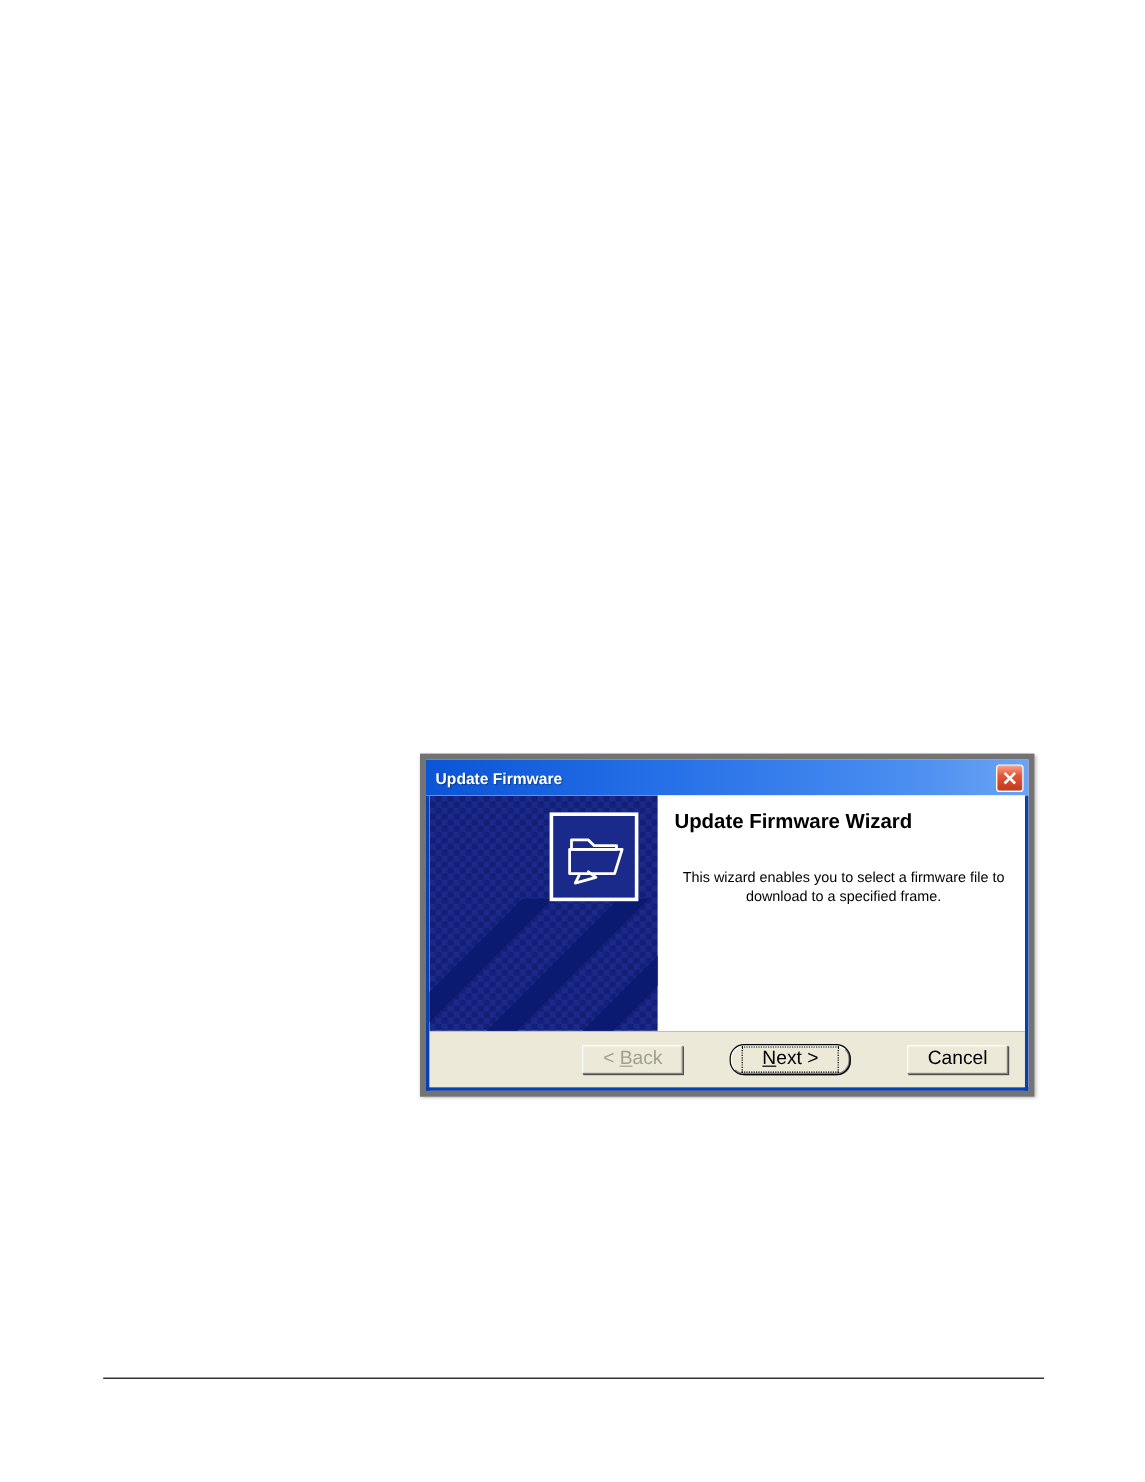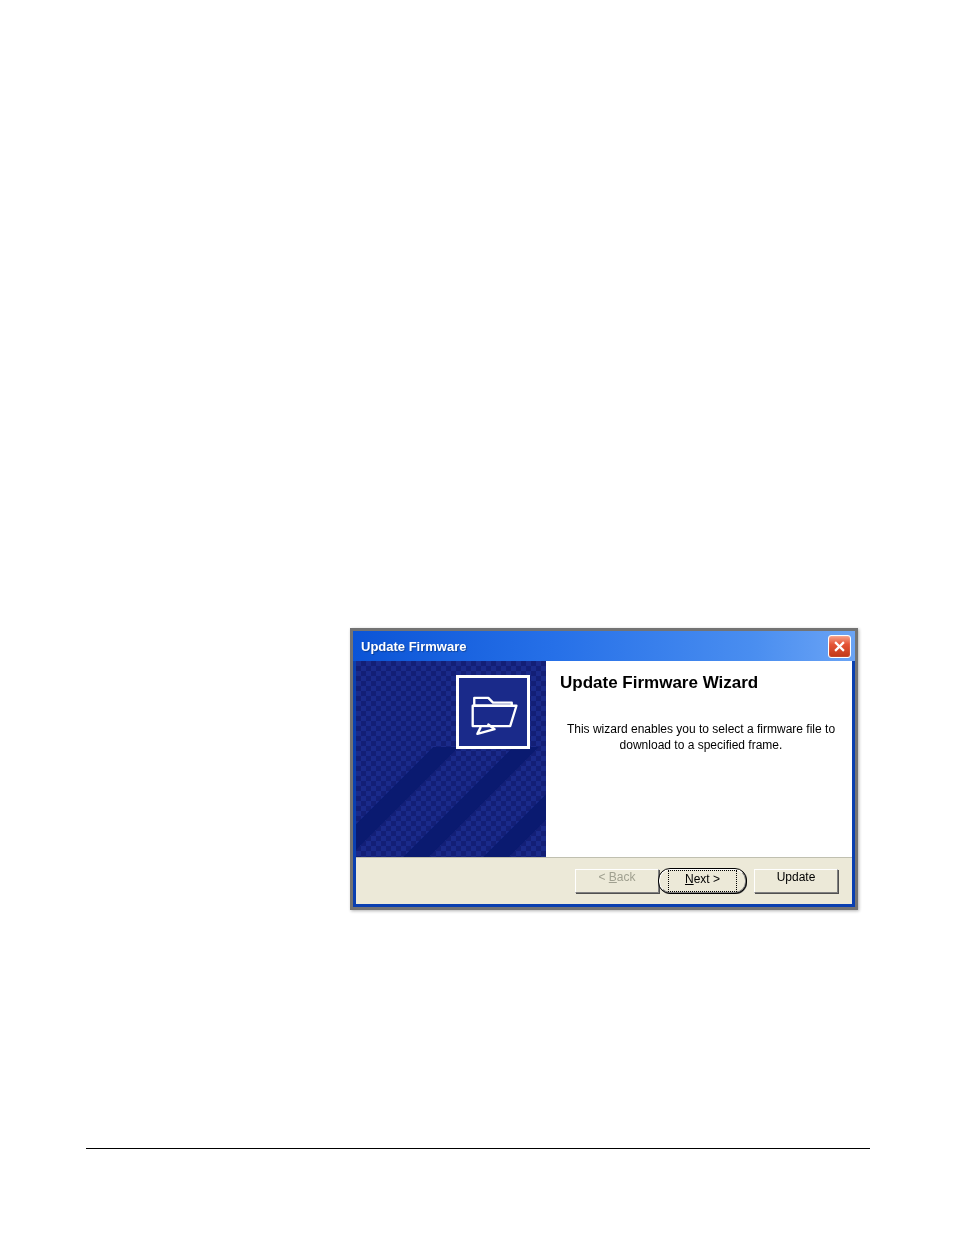--- a/index.html
+++ b/index.html
@@ -9,21 +9,21 @@
     font-family: Tahoma, Arial, sans-serif;
     width: 954px;
     height: 1235px;
     position: relative;
   }
   .dialog-wrapper {
     position: absolute;
     left: 350px;
     top: 628px;
     width: 502px;
-    border: 3px solid #737373;
+    border: 5px solid #737373;
     box-shadow: 1px 1px 3px rgba(0,0,0,0.3);
   }
   .titlebar {
     height: 30px;
     background: linear-gradient(to bottom, #2a6fdb 0%, #0a3fb0 8%, #2a6fdb 50%, #0a3fb0 100%);
     background: linear-gradient(to right, #0b54d6 0%, #2670e8 40%, #4a8ef0 80%, #6ba4f5 100%);
     display: flex;
     align-items: center;
     padding: 0 4px 0 8px;
     box-sizing: border-box;
@@ -126,31 +126,33 @@
     height: 46px;
     display: flex;
     align-items: center;
     justify-content: flex-end;
     padding: 0 14px;
     gap: 8px;
   }
   .btn {
     min-width: 84px;
     height: 24px;
-    font-size: 12px;
+    font-size: 16px;
     font-family: Tahoma, Arial, sans-serif;
     background: #ece9d8;
     border: 1px solid #808080;
     border-top-color: #ffffff;
     border-left-color: #ffffff;
     box-shadow: 1px 1px 0 #505050;
     cursor: pointer;
     padding: 0 8px;
     display: inline-flex;
+    align-items: center;
     justify-content: center;
+    margin-left: 40px;
   }
   .btn[disabled] {
     color: #a0a090;
     cursor: default;
   }
   .btn.default {
     outline: 1px solid #000000;
     outline-offset: 0;
     border-radius: 11px;
   }
@@ -226,20 +228,20 @@
     <div class="button-row">
       <div class="btn-pair">
         <button class="btn" disabled="">
           <span><span>&lt; </span><span class="mnemonic">B</span><span>ack</span></span>
         </button>
         <button class="btn default">
           <span class="inner-dotted"><span class="mnemonic">N</span><span>ext &gt;</span></span>
         </button>
       </div>
       <button class="btn">
-        <span>Update</span>
+        <span>Cancel</span>
       </button>
     </div>
   </div>
 
 </div>
 
 <div class="hr-line"></div>
 
 </body></html>

